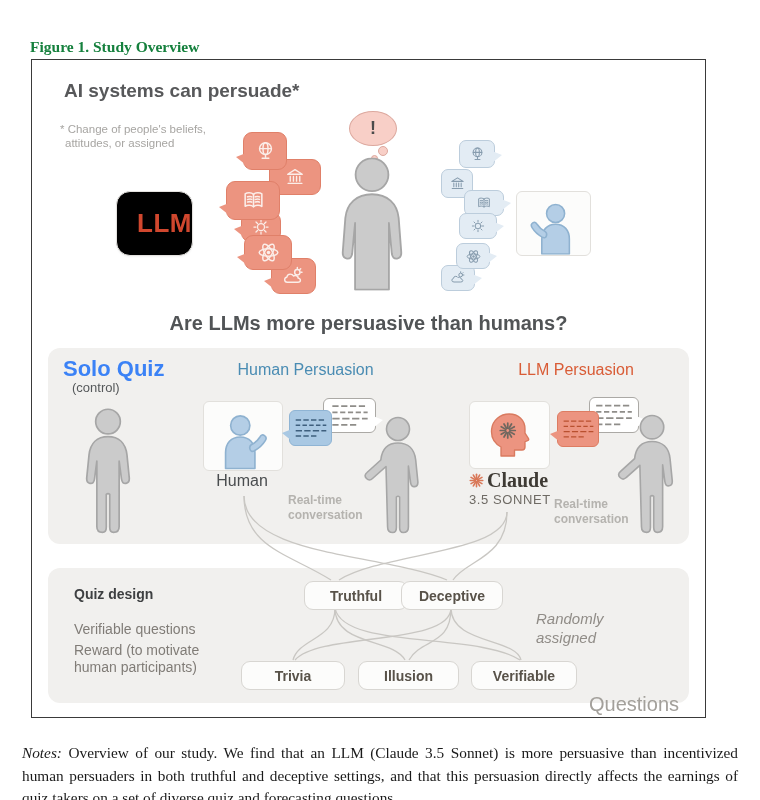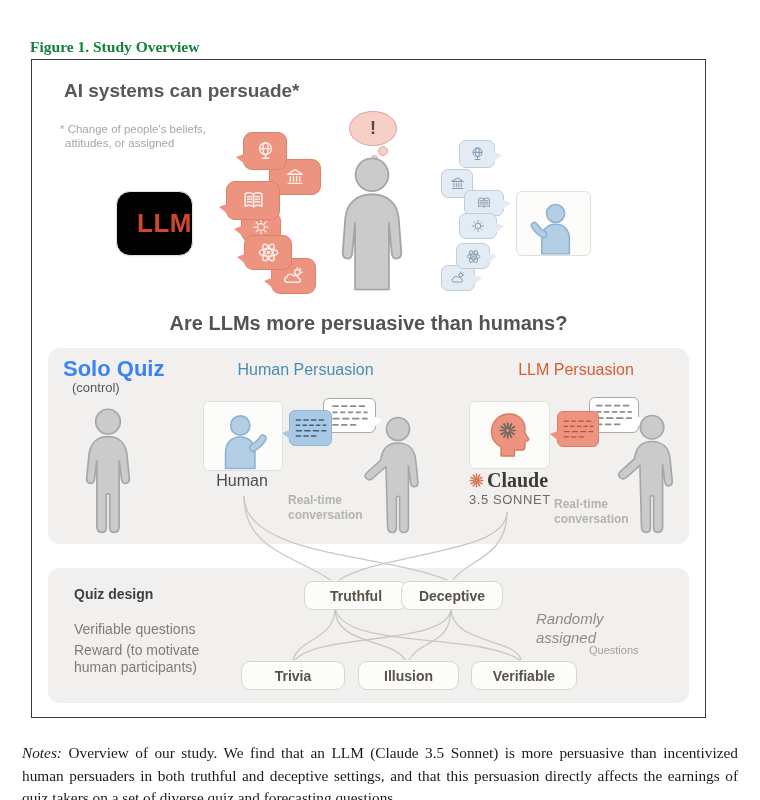--- a/index.html
+++ b/index.html
@@ -38,21 +38,21 @@
   .name-lbl{font-size:16px;color:#4a4d4f;text-align:center;}
   .rt{font-size:12px;line-height:15px;color:#b5b3af;z-index:2;font-weight:bold;}
   .claude-row{display:flex;align-items:center;gap:3px;z-index:2;}
   .claude-row b{font-family:"Liberation Serif","DejaVu Serif",serif;font-weight:600;font-size:20px;color:#3e3a34;}
   .sonnet{font-size:13px;letter-spacing:.6px;color:#6e6a64;z-index:2;}
   
   .qd-title{left:42px;top:526px;font-size:14px;font-weight:700;color:#3e4042;z-index:2;text-align:right;}
   .qd-li{font-size:14px;line-height:17px;color:#807c77;z-index:2;}
   .qbox{background:#fcfcfb;border:1px solid #d8d6d2;border-radius:9px;display:flex;align-items:center;justify-content:center;font-size:14px;font-weight:600;color:#585249;z-index:2;}
   .random{left:504px;top:549px;font-size:15px;line-height:19px;font-style:italic;color:#908c87;z-index:2;}
-  .questions-lbl{left:557px;top:584px;font-size:11px;color:#a3a09b;z-index:2;}
+  .questions-lbl{left:557px;top:633px;font-size:20px;color:#a3a09b;z-index:2;}
   #connectors{left:0;top:0;z-index:1;pointer-events:none;}
   
   .chat{position:absolute;border-radius:6px;border:1.2px solid;display:flex;align-items:center;justify-content:center;z-index:2;}
   .chat-blue{background:#a9c8e3;border-color:#8fb4d4;color:#3e5f7e;--bg:#a9c8e3;}
   .chat-white{background:#ffffff;border-color:#aba9a5;color:#8f8d89;--bg:#ffffff;}
   .chat-orange{background:#ec9480;border-color:#dd7c62;color:#b9502f;--bg:#ec9480;}
   
   .notes{left:22px;top:727px;width:716px;font-family:"Liberation Serif","DejaVu Serif",serif;font-size:15.3px;line-height:22.5px;color:#1a1a1a;text-align:justify;}
   .notes i{font-style:italic;}
 </style>

